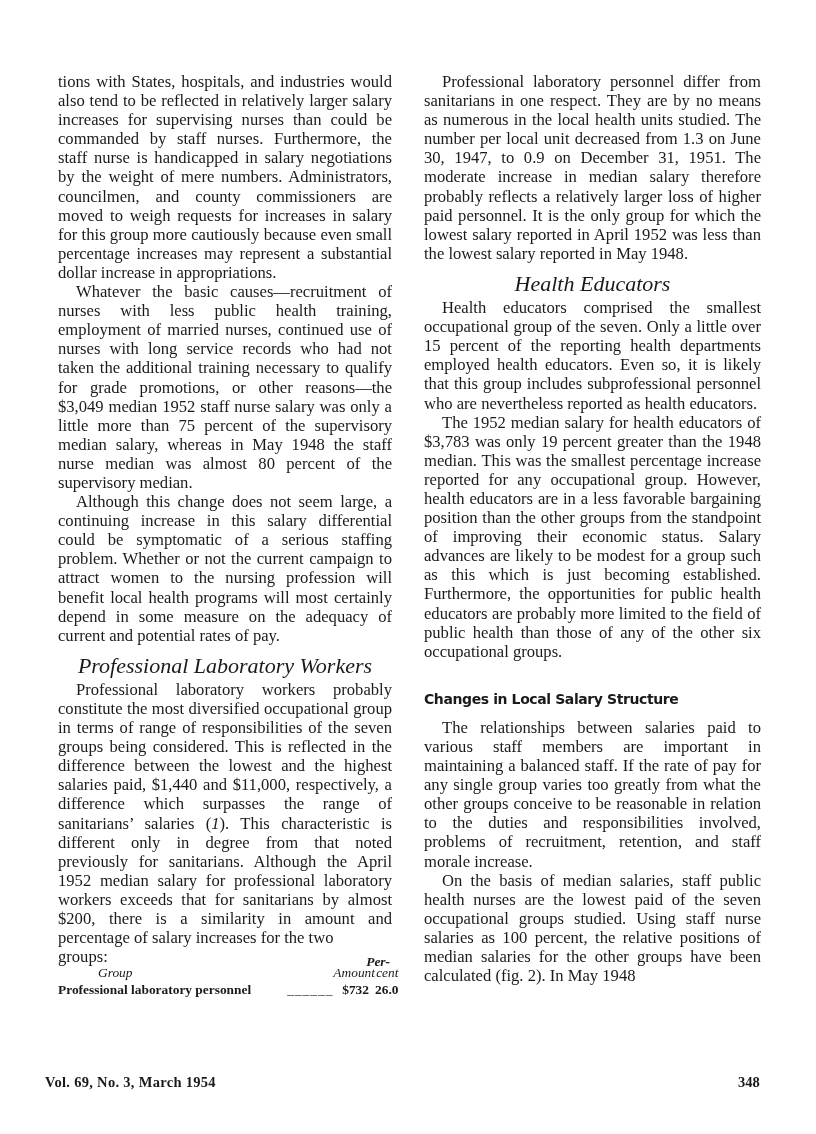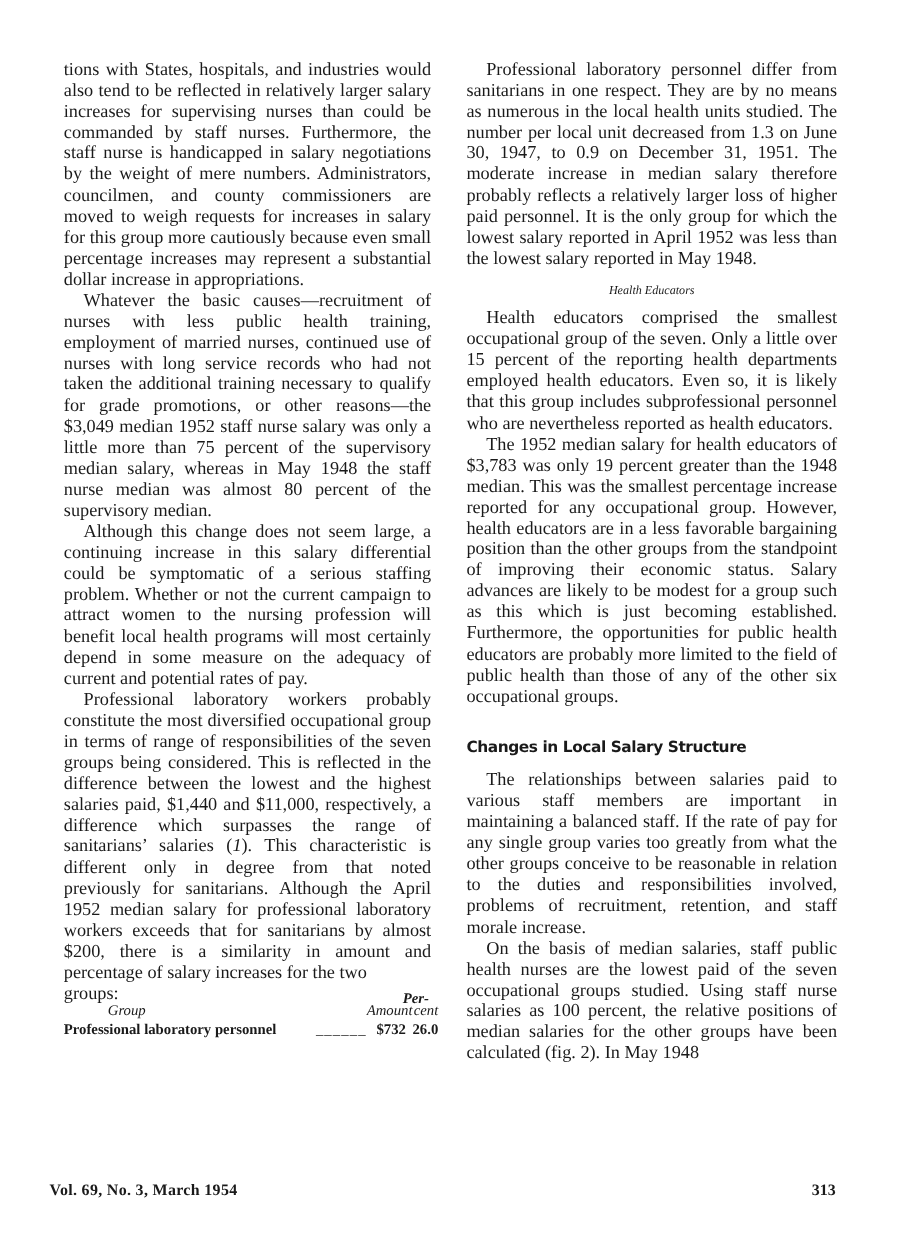--- a/index.html
+++ b/index.html
@@ -2,32 +2,32 @@
 <html><head>
 <meta charset="utf-8">
 <style>
   html, body { margin: 0; padding: 0; background: #ffffff; }
   body {
     width: 816px; height: 1134px; position: relative; overflow: hidden;
     font-family: "DejaVu Serif", "Liberation Serif", serif;
     color: #1a1a1a;
   }
   .col {
-    position: absolute; top: 53px;
+    position: absolute; top: 72px;
     font-family: "Liberation Serif", serif;
     font-size: 16.6px; line-height: 19.1px;
     text-align: justify;
   }
   .col-left { left: 58px; width: 334px; }
   .col-right { left: 424px; width: 337px; }
   .p { margin: 0; text-indent: 18px; hyphens: manual; }
   .p.noindent { text-indent: 0; }
   .subhead {
     font-style: italic; text-align: center; margin: 11px 0 5px 0;
-    font-size: 11px;
+    font-size: 22px;
   }
   .sectionhead {
     font-family: "DejaVu Sans", sans-serif; font-weight: bold;
     font-size: 14px; letter-spacing: -0.4px; margin: 29px 0 9px 0; text-align: left;
   }
   table.mini {
     width: 100%; border-collapse: collapse; font-size: 13.4px; line-height: 17px;
     margin-top: -2px; font-weight: bold;
   }
   table.mini td, table.mini th { padding: 0; vertical-align: bottom; }
@@ -49,20 +49,21 @@
   .footer-right { left: 738px; }
 </style>
 </head>
 <body>
 
 <div class="col col-left">
   <p class="p noindent">tions with States, hospitals, and industries would also tend to be reflected in relatively larger salary increases for supervising nurses than could be commanded by staff nurses. Furthermore, the staff nurse is handicapped in salary negotiations by the weight of mere numbers. Administrators, councilmen, and county commissioners are moved to weigh requests for increases in salary for this group more cautiously because even small percentage increases may represent a substantial dollar increase in appropriations.</p>
   <p class="p">Whatever the basic causes—recruitment of nurses with less public health training, employment of married nurses, continued use of nurses with long service records who had not taken the additional training necessary to qualify for grade promotions, or other reasons—the $3,049 median 1952 staff nurse salary was only a little more than 75 percent of the supervisory median salary, whereas in May 1948 the staff nurse median was almost 80 percent of the supervisory median.</p>
   <p class="p">Although this change does not seem large, a continuing increase in this salary differential could be symptomatic of a serious staffing problem. Whether or not the current campaign to attract women to the nursing profession will benefit local health programs will most certainly depend in some measure on the adequacy of current and potential rates of pay.</p>
 
+  <div class="subhead">Professional Laboratory Workers</div>
 
   <p class="p"><span>Professional laboratory workers probably constitute the most diversified occupational group in terms of range of responsibilities of the seven groups being considered. This is reflected in the difference between the lowest and the highest salaries paid, $1,440 and $11,000, respectively, a difference which surpasses the range of sanitarians’ salaries (</span><i>1</i><span>). This characteristic is different only in degree from that noted previously for sanitarians. Although the April 1952 median salary for professional laboratory workers exceeds that for sanitarians by almost $200, there is a similarity in amount and percentage of salary increases for the two</span></p>
   <div class="groups-line">
     <span>groups:</span>
     <span class="percent-top">Per-</span>
   </div>
 
   <table class="mini">
     <thead>
       <tr>
@@ -89,13 +90,13 @@
   <p class="p">Health educators comprised the smallest occupational group of the seven. Only a little over 15 percent of the reporting health departments employed health educators. Even so, it is likely that this group includes subprofessional personnel who are nevertheless reported as health educators.</p>
   <p class="p">The 1952 median salary for health educators of $3,783 was only 19 percent greater than the 1948 median. This was the smallest percentage increase reported for any occupational group. However, health educators are in a less favorable bargaining position than the other groups from the standpoint of improving their economic status. Salary advances are likely to be modest for a group such as this which is just becoming established. Furthermore, the opportunities for public health educators are probably more limited to the field of public health than those of any of the other six occupational groups.</p>
 
   <div class="sectionhead">Changes in Local Salary Structure</div>
 
   <p class="p">The relationships between salaries paid to various staff members are important in maintaining a balanced staff. If the rate of pay for any single group varies too greatly from what the other groups conceive to be reasonable in relation to the duties and responsibilities involved, problems of recruitment, retention, and staff morale increase.</p>
   <p class="p">On the basis of median salaries, staff public health nurses are the lowest paid of the seven occupational groups studied. Using staff nurse salaries as 100 percent, the relative positions of median salaries for the other groups have been calculated (fig. 2). In May 1948</p>
 </div>
 
 <div class="footer footer-left">Vol. 69, No. 3, March 1954</div>
-<div class="footer footer-right">313</div>
+<div class="footer footer-right">348</div>
 
 </body></html>

